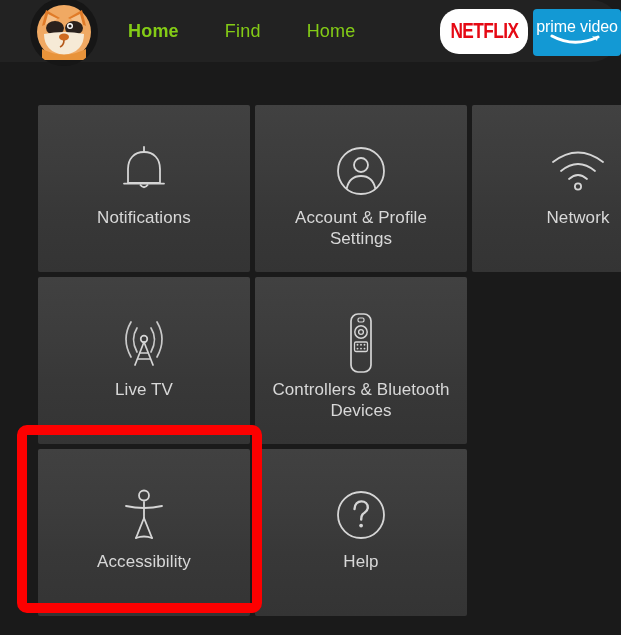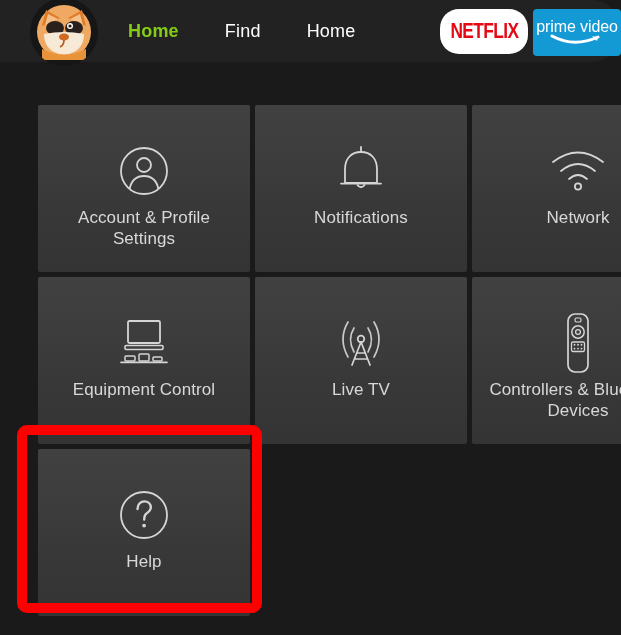--- a/index.html
+++ b/index.html
@@ -63,21 +63,21 @@
     left: 128px;
     top: 0;
     height: 62px;
     display: flex;
     align-items: center;
     gap: 46px;
   }
   .nav-item {
     font-size: 18px;
     letter-spacing: 0.2px;
-    color: #ffffff;
+    color: #84cc16;
     cursor: pointer;
     white-space: nowrap;
   }
   .nav-item.active {
     color: #84cc16;
     font-weight: bold;
   }
 
   #app-tiles {
     position: absolute;
@@ -226,69 +226,56 @@
       </div>
     </div>
   </div>
 
   <div id="grid">
 
     <div class="grid-row">
 
       <div class="tile">
         <div class="tile-icon">
-          <svg width="50" height="50" viewBox="0 0 50 50">
-            <circle cx="25" cy="25" r="23" fill="none" stroke="#d5d5d5" stroke-width="1.8"></circle>
-            <circle cx="25" cy="19" r="7" fill="none" stroke="#d5d5d5" stroke-width="1.8"></circle>
-            <path d="M10.5 43 C12.5 34 18 30 25 30 C32 30 37.5 34 39.5 43" fill="none" stroke="#d5d5d5" stroke-width="1.8"></path>
-          </svg>
-        </div>
-        <div class="tile-label">Account &amp; Profile Settings</div>
-      </div>
-
-      <div class="tile">
-        <div class="tile-icon">
           <svg width="54" height="52" viewBox="0 0 54 52">
             <path d="M27 7 C17 7 11 14 11 24 L11 38 L43 38 L43 24 C43 14 37 7 27 7 Z" fill="none" stroke="#d5d5d5" stroke-width="1.8" stroke-linejoin="round"></path>
             <line x1="7" y1="38.6" x2="47" y2="38.6" stroke="#d5d5d5" stroke-width="1.8" stroke-linecap="round"></line>
             <line x1="27" y1="2" x2="27" y2="7" stroke="#d5d5d5" stroke-width="1.8" stroke-linecap="round"></line>
             <path d="M23 39.5 Q27 45 31 39.5" fill="none" stroke="#d5d5d5" stroke-width="1.8"></path>
           </svg>
         </div>
         <div class="tile-label">Notifications</div>
       </div>
 
       <div class="tile">
         <div class="tile-icon">
+          <svg width="50" height="50" viewBox="0 0 50 50">
+            <circle cx="25" cy="25" r="23" fill="none" stroke="#d5d5d5" stroke-width="1.8"></circle>
+            <circle cx="25" cy="19" r="7" fill="none" stroke="#d5d5d5" stroke-width="1.8"></circle>
+            <path d="M10.5 43 C12.5 34 18 30 25 30 C32 30 37.5 34 39.5 43" fill="none" stroke="#d5d5d5" stroke-width="1.8"></path>
+          </svg>
+        </div>
+        <div class="tile-label">Account &amp; Profile Settings</div>
+      </div>
+
+      <div class="tile">
+        <div class="tile-icon">
           <svg width="58" height="44" viewBox="0 0 58 44">
             <path d="M4 13 Q29 -6 54 13" fill="none" stroke="#d5d5d5" stroke-width="1.8" stroke-linecap="round"></path>
             <path d="M12 22 Q29 8 46 22" fill="none" stroke="#d5d5d5" stroke-width="1.8" stroke-linecap="round"></path>
             <path d="M20 30 Q29 22 38 30" fill="none" stroke="#d5d5d5" stroke-width="1.8" stroke-linecap="round"></path>
             <circle cx="29" cy="37.5" r="3.1" fill="none" stroke="#d5d5d5" stroke-width="1.8"></circle>
           </svg>
         </div>
         <div class="tile-label">Network</div>
       </div>
     </div>
 
     <div class="grid-row">
 
-      <div class="tile">
-        <div class="tile-icon">
-          <svg width="60" height="50" viewBox="0 0 60 50">
-            <rect x="14" y="3" width="32" height="22" rx="1.5" fill="none" stroke="#d5d5d5" stroke-width="1.8"></rect>
-            <rect x="11" y="27.5" width="38" height="4" rx="1.2" fill="none" stroke="#d5d5d5" stroke-width="1.6"></rect>
-            <rect x="11" y="38" width="10" height="5" rx="1" fill="none" stroke="#d5d5d5" stroke-width="1.5"></rect>
-            <rect x="25" y="36" width="10" height="7" rx="1" fill="none" stroke="#d5d5d5" stroke-width="1.5"></rect>
-            <rect x="39" y="39" width="9" height="4" rx="1" fill="none" stroke="#d5d5d5" stroke-width="1.5"></rect>
-            <line x1="7" y1="44.4" x2="53" y2="44.4" stroke="#d5d5d5" stroke-width="1.6" stroke-linecap="round"></line>
-          </svg>
-        </div>
-        <div class="tile-label">Equipment Control</div>
-      </div>
 
       <div class="tile">
         <div class="tile-icon">
           <svg width="54" height="52" viewBox="0 0 54 52">
             <path d="M14 40 Q4 22 14 5" fill="none" stroke="#c9c9c9" stroke-width="1.7" stroke-linecap="round"></path>
             <path d="M40 40 Q50 22 40 5" fill="none" stroke="#c9c9c9" stroke-width="1.7" stroke-linecap="round"></path>
             <path d="M20 35 Q13 22 20 11" fill="none" stroke="#c9c9c9" stroke-width="1.7" stroke-linecap="round"></path>
             <path d="M34 35 Q41 22 34 11" fill="none" stroke="#c9c9c9" stroke-width="1.7" stroke-linecap="round"></path>
             <circle cx="27" cy="22" r="3.3" fill="none" stroke="#d5d5d5" stroke-width="1.7"></circle>
             <line x1="27" y1="25" x2="18" y2="48" stroke="#d5d5d5" stroke-width="1.7" stroke-linecap="round"></line>
@@ -316,20 +303,33 @@
             <circle cx="18.5" cy="36.6" r="0.95" fill="#d5d5d5"></circle>
           </svg>
         </div>
         <div class="tile-label">Controllers &amp; Bluetooth Devices</div>
       </div>
     </div>
 
     <div class="grid-row">
 
 
+      <div class="tile">
+        <div class="tile-icon">
+          <svg width="44" height="52" viewBox="0 0 44 52">
+            <circle cx="22" cy="6.5" r="5" fill="none" stroke="#d5d5d5" stroke-width="1.8"></circle>
+            <path d="M4 17 Q22 21 40 17" fill="none" stroke="#d5d5d5" stroke-width="1.8" stroke-linecap="round"></path>
+            <path d="M22 13 L22 30" stroke="#d5d5d5" stroke-width="1.8" stroke-linecap="round"></path>
+            <path d="M22 29 L14 49" stroke="#d5d5d5" stroke-width="1.8" stroke-linecap="round"></path>
+            <path d="M22 29 L30 49" stroke="#d5d5d5" stroke-width="1.8" stroke-linecap="round"></path>
+            <path d="M14 49 Q22 46 30 49" fill="none" stroke="#d5d5d5" stroke-width="1.8" stroke-linecap="round"></path>
+          </svg>
+        </div>
+        <div class="tile-label">Accessibility</div>
+      </div>
 
       <div class="tile">
         <div class="tile-icon">
           <svg width="50" height="50" viewBox="0 0 50 50">
             <circle cx="25" cy="25" r="23" fill="none" stroke="#d5d5d5" stroke-width="1.8"></circle>
             <path d="M18.5 19 C18.5 13.8 22 11.4 25.3 11.4 C29.2 11.4 31.8 13.9 31.8 17.5 C31.8 21.6 28.2 22.5 26.4 24.6 C25.4 25.8 25.2 27.2 25.2 29.6" fill="none" stroke="#d5d5d5" stroke-width="2.4" stroke-linecap="round"></path>
             <circle cx="25.1" cy="35.6" r="1.9" fill="#d5d5d5"></circle>
           </svg>
         </div>
         <div class="tile-label">Help</div>

